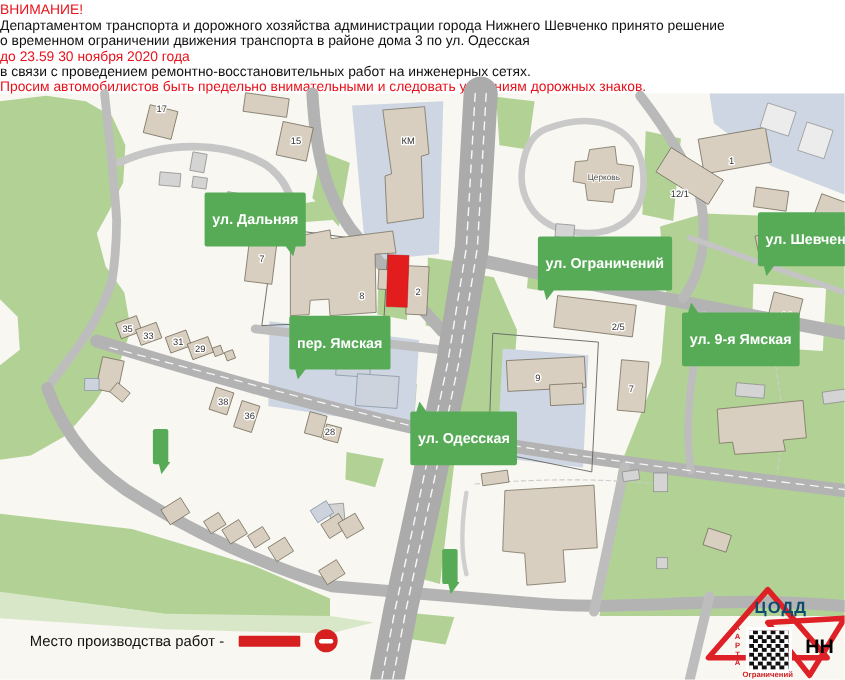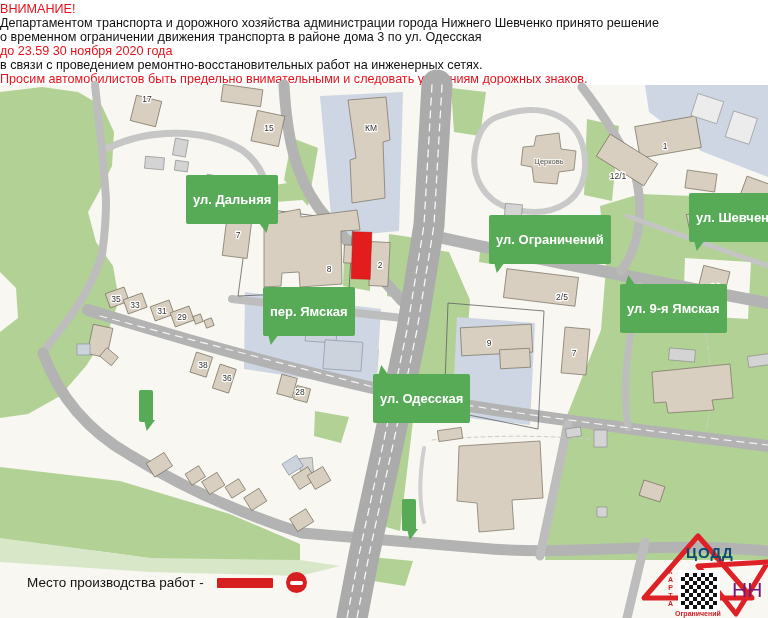--- a/index.html
+++ b/index.html
@@ -40,22 +40,22 @@
   .legend .bar{width:56px;height:10px;background:#d6201f;border-radius:1px;}
   .legend .noentry{width:21px;height:21px;border-radius:50%;background:#d6201f;
           position:relative;}
   .legend .noentry i{position:absolute;left:4px;top:8.5px;width:13px;height:4px;
           background:#fff;border-radius:2px;display:block;}
   
   .logo{position:absolute;left:628px;top:522px;width:140px;height:96px;z-index:5;}
   .logo svg{position:absolute;left:0;top:0;}
   .logo .org{position:absolute;left:58px;top:22px;font-weight:bold;font-size:15px;
        color:#0c4a6e;letter-spacing:1px;}
-  .logo .city{position:absolute;left:104px;top:56px;font-weight:normal;font-size:21px;
-       color:#701a75;}
+  .logo .city{position:absolute;left:104px;top:56px;font-weight:bold;font-size:18px;
+       color:#000000;}
   .logo .qr{position:absolute;left:50px;top:48px;width:36px;height:36px;
        background:repeating-conic-gradient(#111 0% 25%, #fff 0% 50%) 0 0/8px 8px;
        border:3px solid #fff;}
   .logo .side{position:absolute;left:39px;top:46px;writing-mode:vertical-rl;
        text-orientation:upright;font-weight:bold;font-size:7px;color:#d22127;
        letter-spacing:1px;}
   .logo .bottom{position:absolute;left:47px;top:88px;font-weight:bold;font-size:7px;
        color:#d22127;}
 </style>
 </head>

